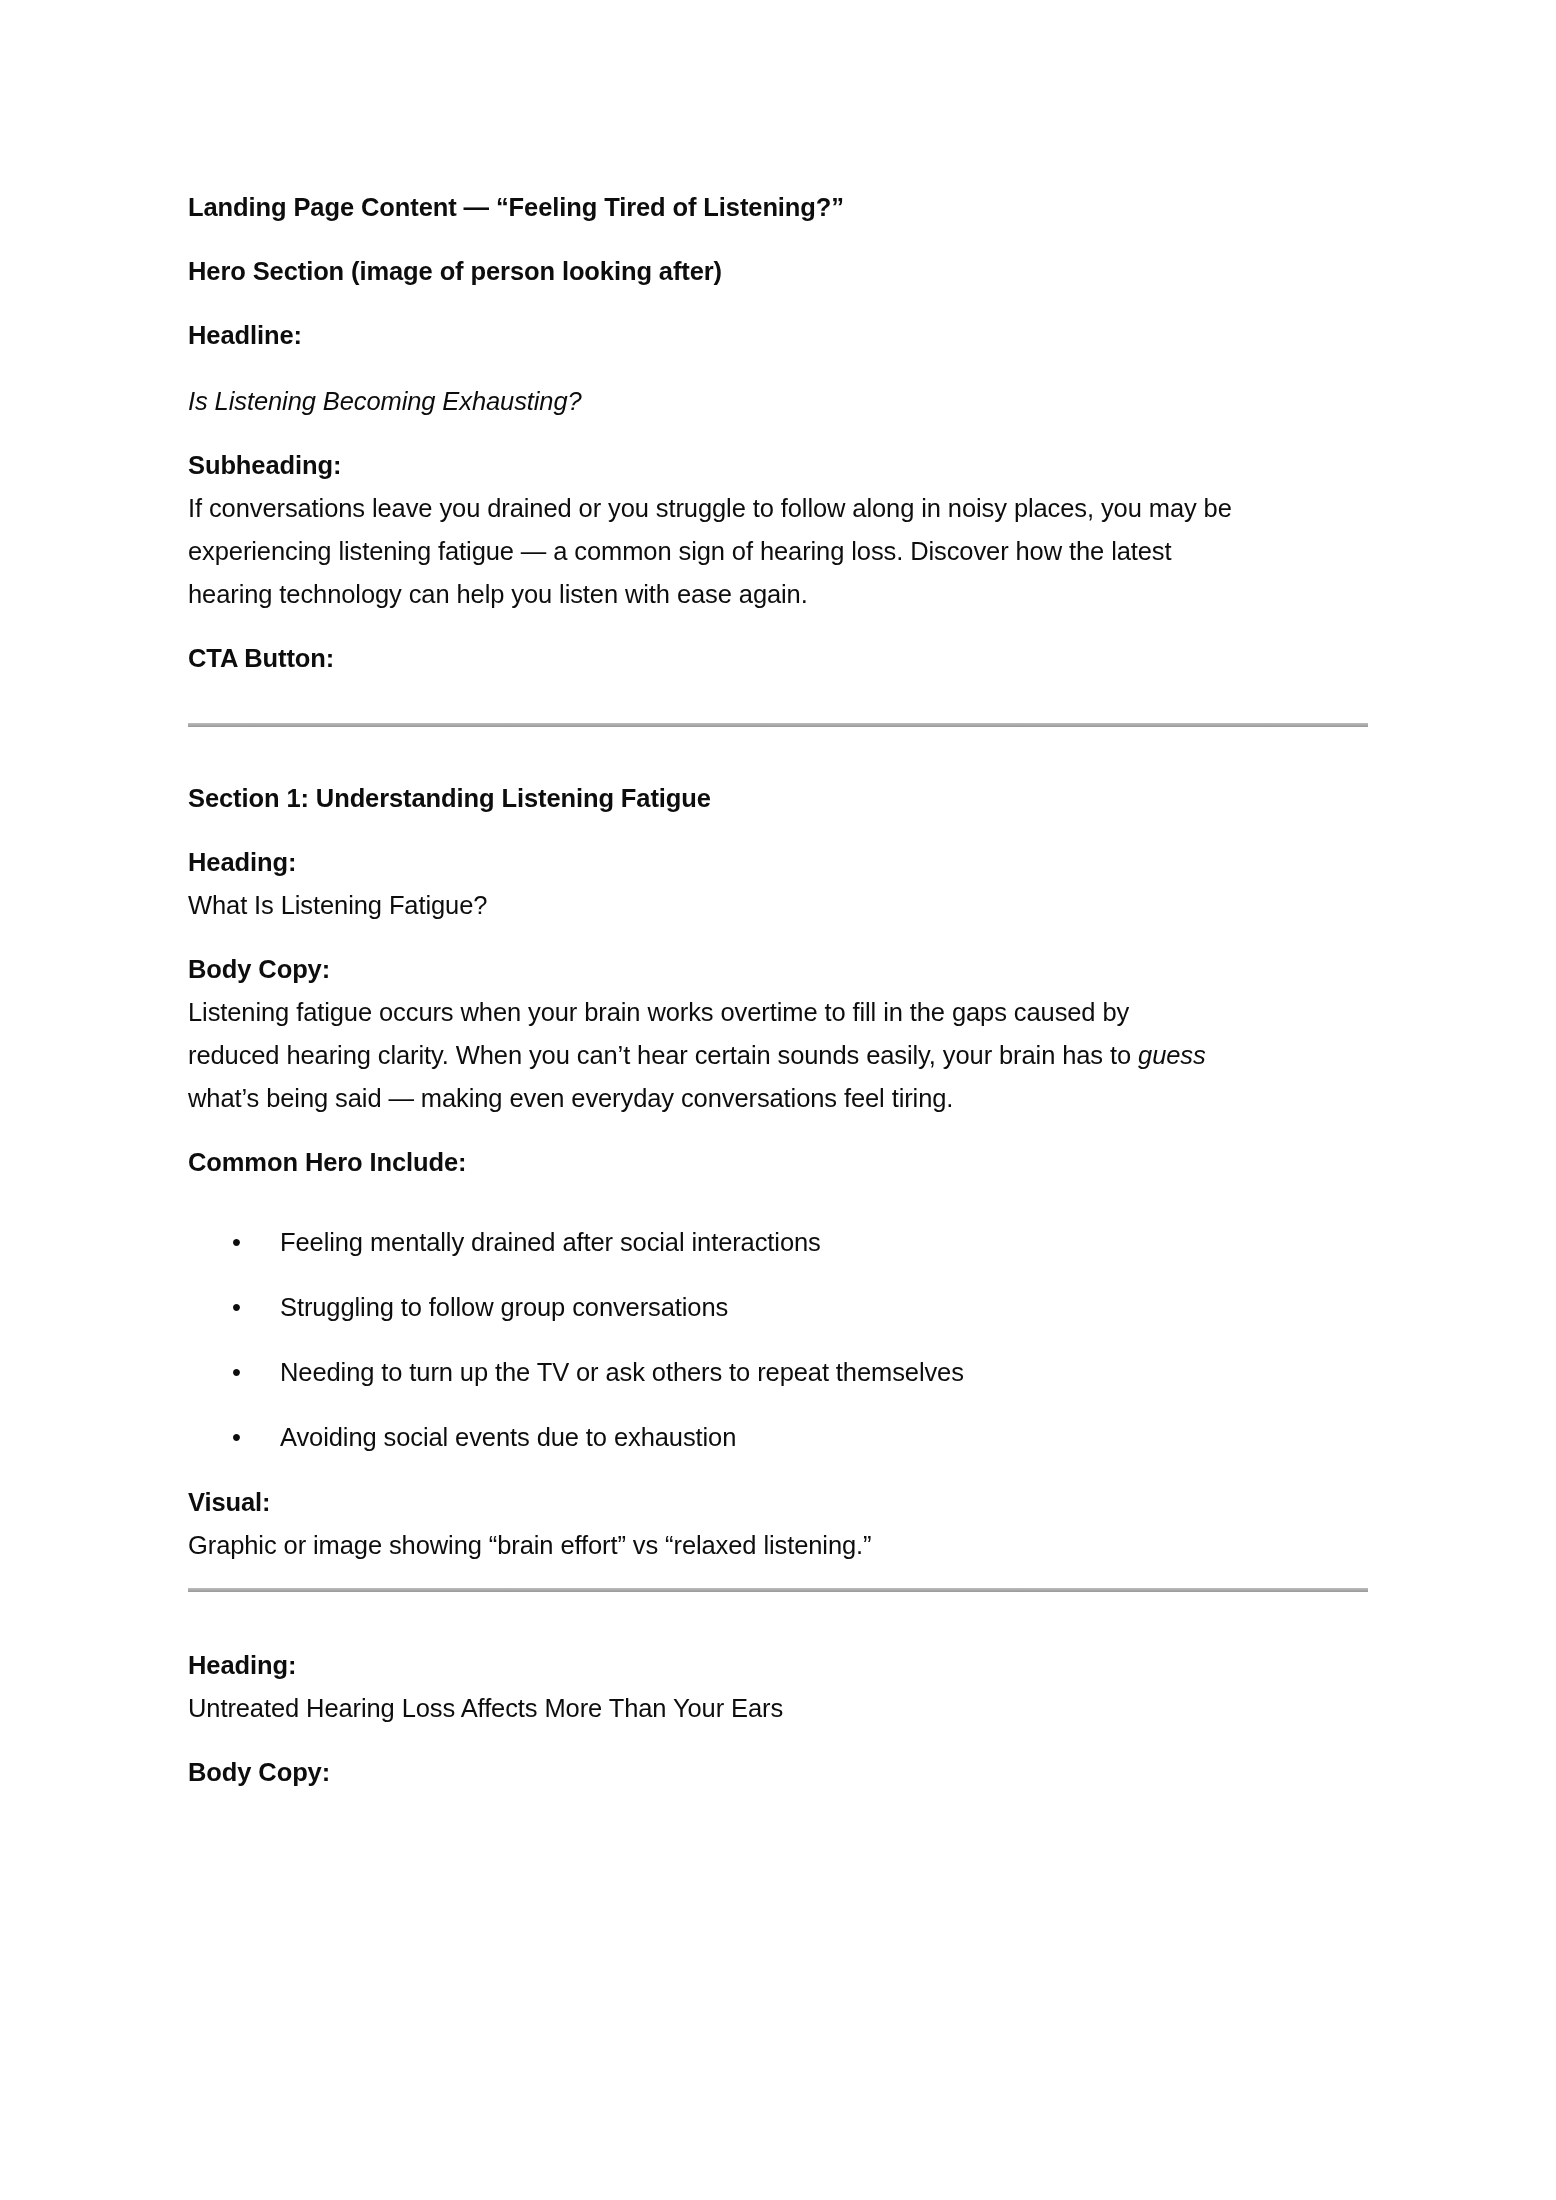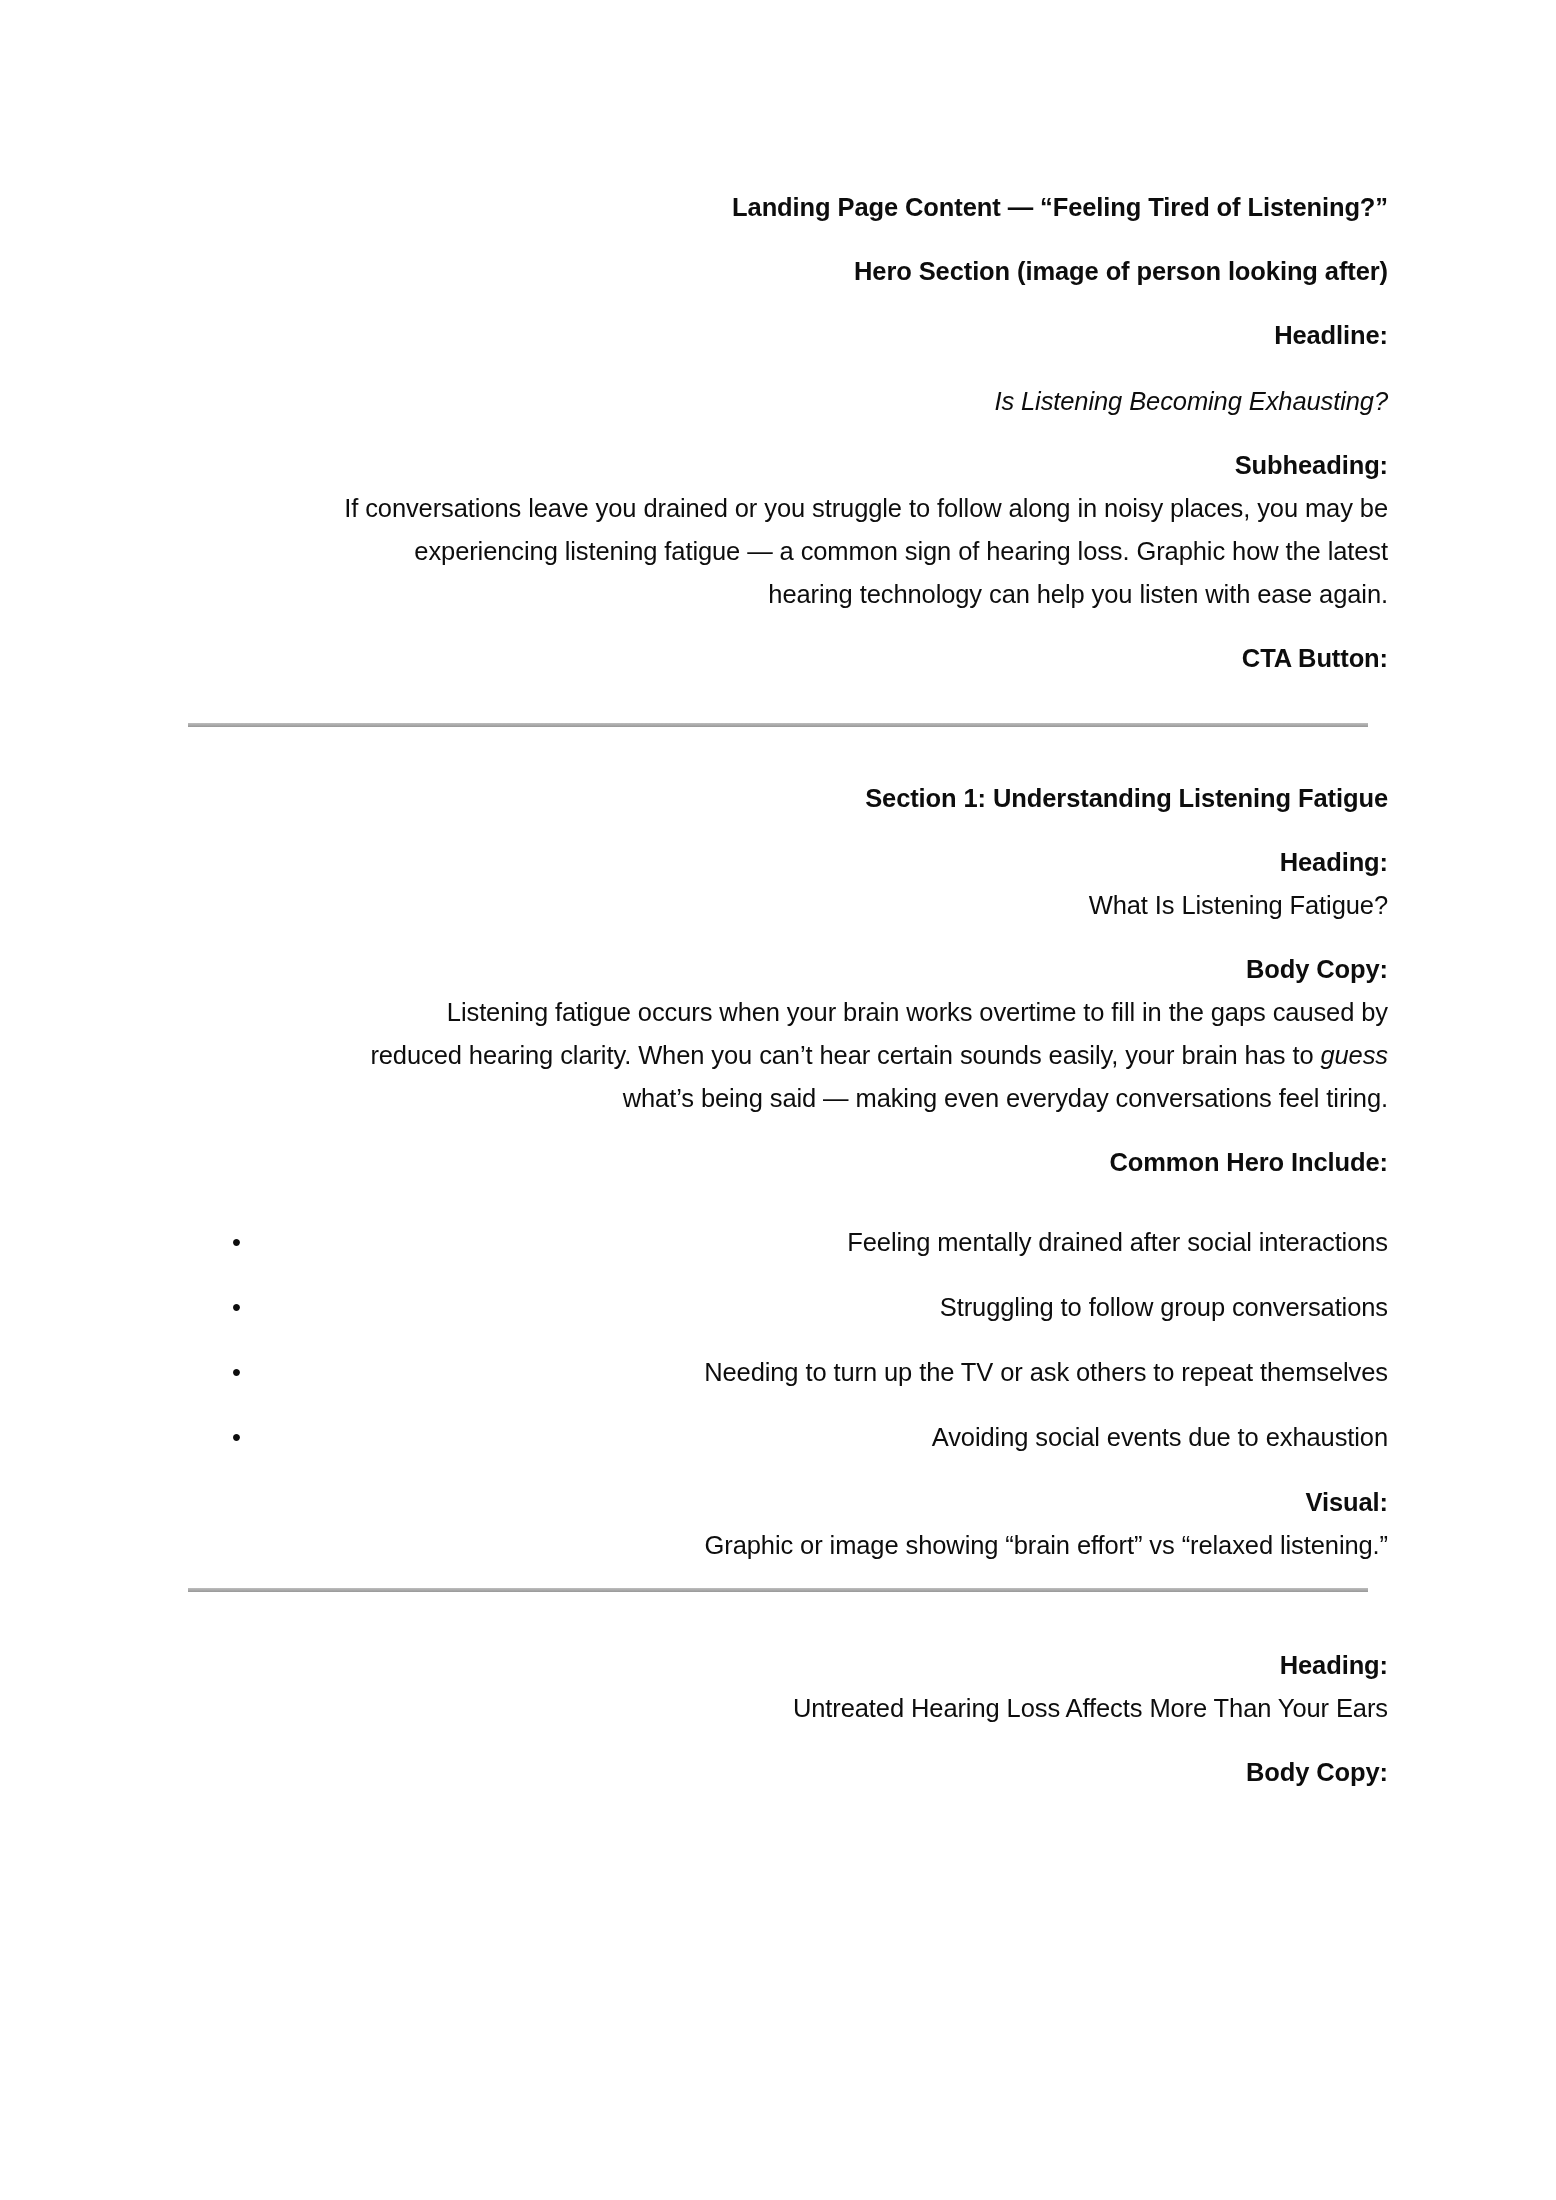--- a/index.html
+++ b/index.html
@@ -12,21 +12,20 @@
     font-family: "Liberation Sans", "DejaVu Sans", sans-serif;
     color: #0d0d0d;
   }
   .content {
     padding: 186px 71px 0 188px;
     width: 1200px;
     box-sizing: content-box;
     font-size: 25.5px;
     line-height: 43px;
     letter-spacing: -0.1px;
-    text-align: right;
   }
   .para { margin: 0 0 21px 0; }
   .pre { white-space: pre-line; }
   .b { font-weight: bold; }
   .i { font-style: italic; margin-top: 23px; }
   hr.divider {
     border: none;
     height: 4px;
     width: 1180px;
     margin: 0;
@@ -60,21 +59,21 @@
     <p class="para b">Hero Section (image of person looking after)</p>
 
     <div class="para">
       <div class="b">Headline:</div>
       <div class="i">Is Listening Becoming Exhausting?</div>
     </div>
 
     <div class="para">
       <div class="b">Subheading:</div>
       <div class="pre">If conversations leave you drained or you struggle to follow along in noisy places, you may be
-experiencing listening fatigue — a common sign of hearing loss. Graphic how the latest
+experiencing listening fatigue — a common sign of hearing loss. Discover how the latest
 hearing technology can help you listen with ease again.</div>
     </div>
 
     <div class="para">
       <div class="b">CTA Button:</div>
     </div>
 
     <hr class="divider first">
 
     <p class="para b">Section 1: Understanding Listening Fatigue</p>

